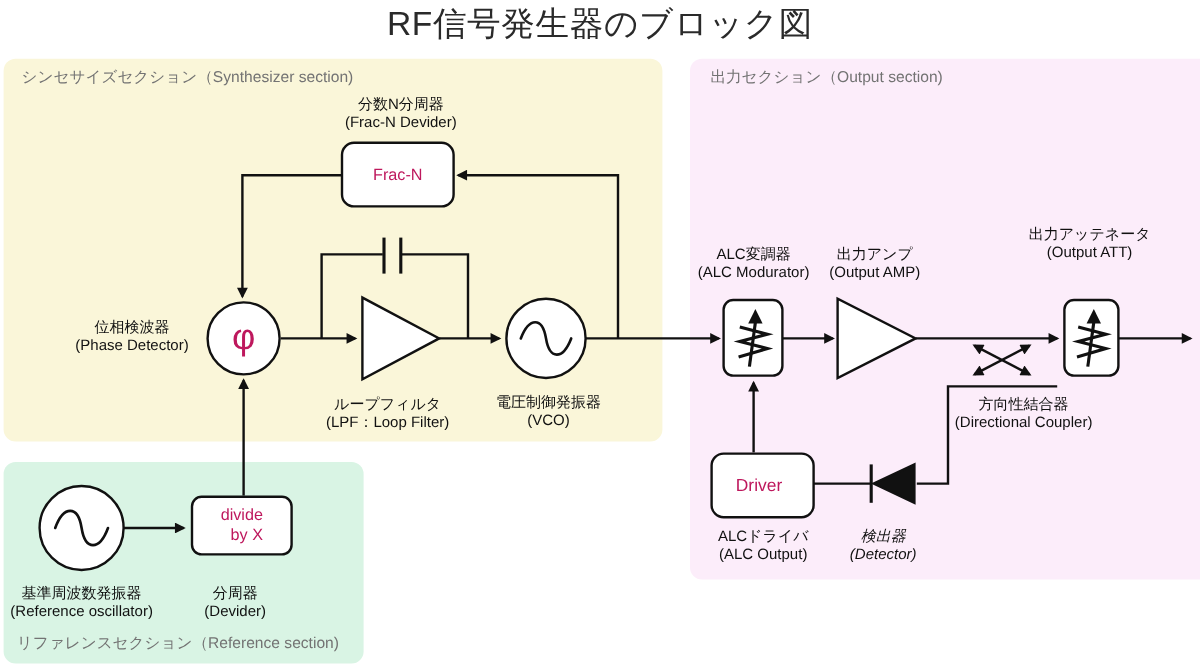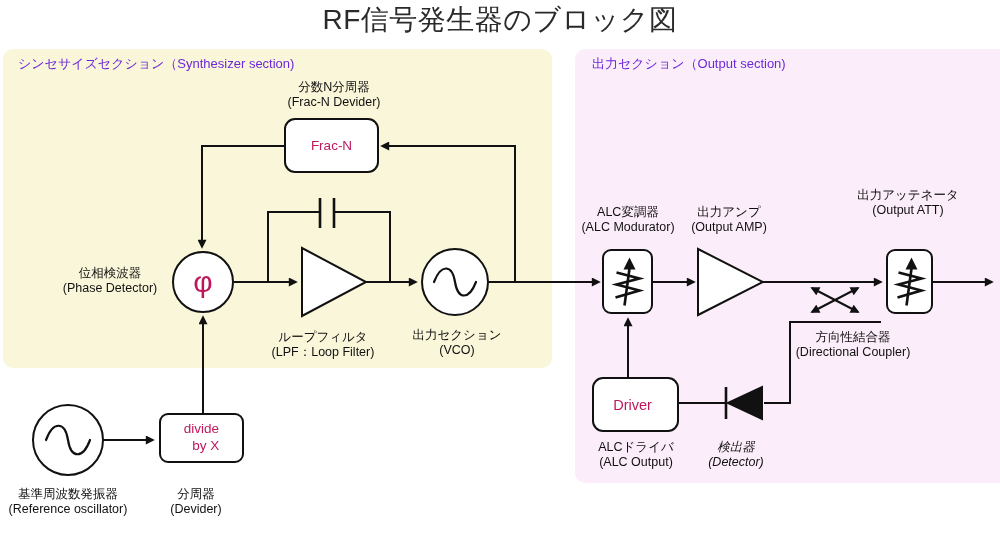--- a/index.html
+++ b/index.html
@@ -9,21 +9,21 @@
     color:#111;background:#ffffff;
   }
   .title{
     position:absolute;left:0;top:1px;width:1000px;text-align:center;
     font-size:28px;color:#2a2a2a;letter-spacing:.5px;
   }
   .section{position:absolute;border-radius:10px;}
   .sec-synth{left:3px;top:49px;width:549px;height:319px;background:#FAF6D9;}
   .sec-ref{left:3px;top:385px;width:300px;height:168px;background:#D9F4E4;}
   .sec-out{left:575px;top:49px;width:467px;height:434px;background:#FCEDFA;}
-  .section-label{position:absolute;font-size:13px;color:#6d28d9;white-space:nowrap;}
+  .section-label{position:absolute;font-size:13px;color:#737373;white-space:nowrap;}
   .sec-synth .section-label{left:15px;top:6px;}
   .sec-out .section-label{left:17px;top:6px;}
   .sec-ref .section-label{left:11px;top:142px;}
   svg.wires{position:absolute;left:0;top:0;z-index:2;}
   .cap{
     position:absolute;z-index:3;transform:translateX(-50%);
     text-align:center;font-size:12.5px;line-height:14.5px;color:#111;white-space:nowrap;
   }
   .cap span{display:block;}
   .boxlabel{
@@ -38,20 +38,23 @@
 </style>
 </head>
 <body>
 
 <div class="stage">
 
   <div class="title">RF信号発生器のブロック図</div>
 
   <div class="section sec-synth">
     <div class="section-label">シンセサイズセクション（Synthesizer section)</div>
+  </div>
+  <div class="section sec-ref">
+    <div class="section-label">リファレンスセクション（Reference section)</div>
   </div>
   <div class="section sec-out">
     <div class="section-label">出力セクション（Output section)</div>
   </div>
 
   <svg class="wires" width="1000" height="556" viewBox="0 0 1000 556">
     <defs>
       <marker id="ah" viewBox="0 0 10 10" refX="8" refY="5" markerWidth="11" markerHeight="9" markerUnits="userSpaceOnUse" orient="auto-start-reverse">
         <path d="M 0 0 L 10 5 L 0 10 z" fill="#111"></path>
       </marker>
@@ -131,21 +134,21 @@
   </div>
   <div class="cap" style="left:110px;top:266px;">
     <span>位相検波器</span>
     <span>(Phase Detector)</span>
   </div>
   <div class="cap" style="left:323px;top:330px;">
     <span>ループフィルタ</span>
     <span>(LPF：Loop Filter)</span>
   </div>
   <div class="cap" style="left:457px;top:328px;">
-    <span>出力セクション</span>
+    <span>電圧制御発振器</span>
     <span>(VCO)</span>
   </div>
   <div class="cap" style="left:628px;top:205px;">
     <span>ALC変調器</span>
     <span>(ALC Modurator)</span>
   </div>
   <div class="cap" style="left:729px;top:205px;">
     <span>出力アンプ</span>
     <span>(Output AMP)</span>
   </div>

